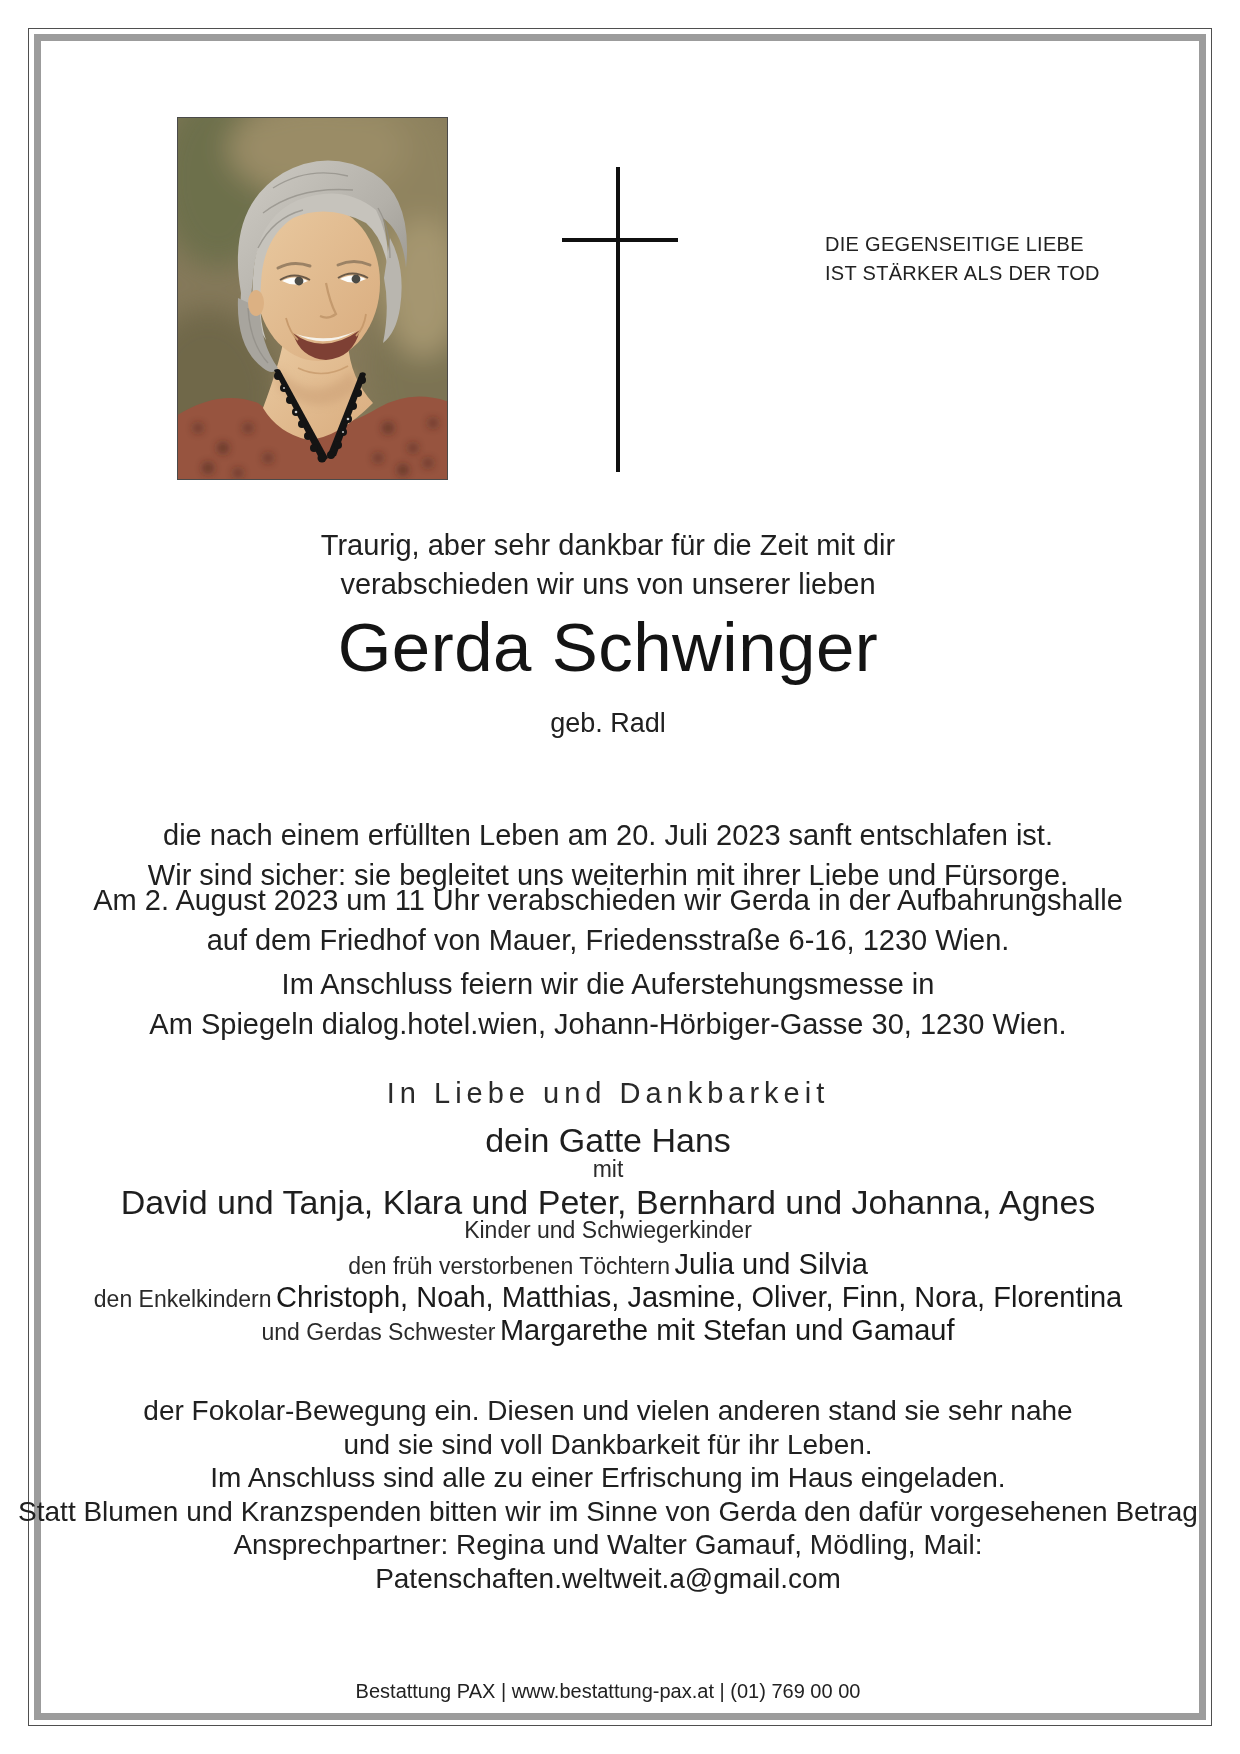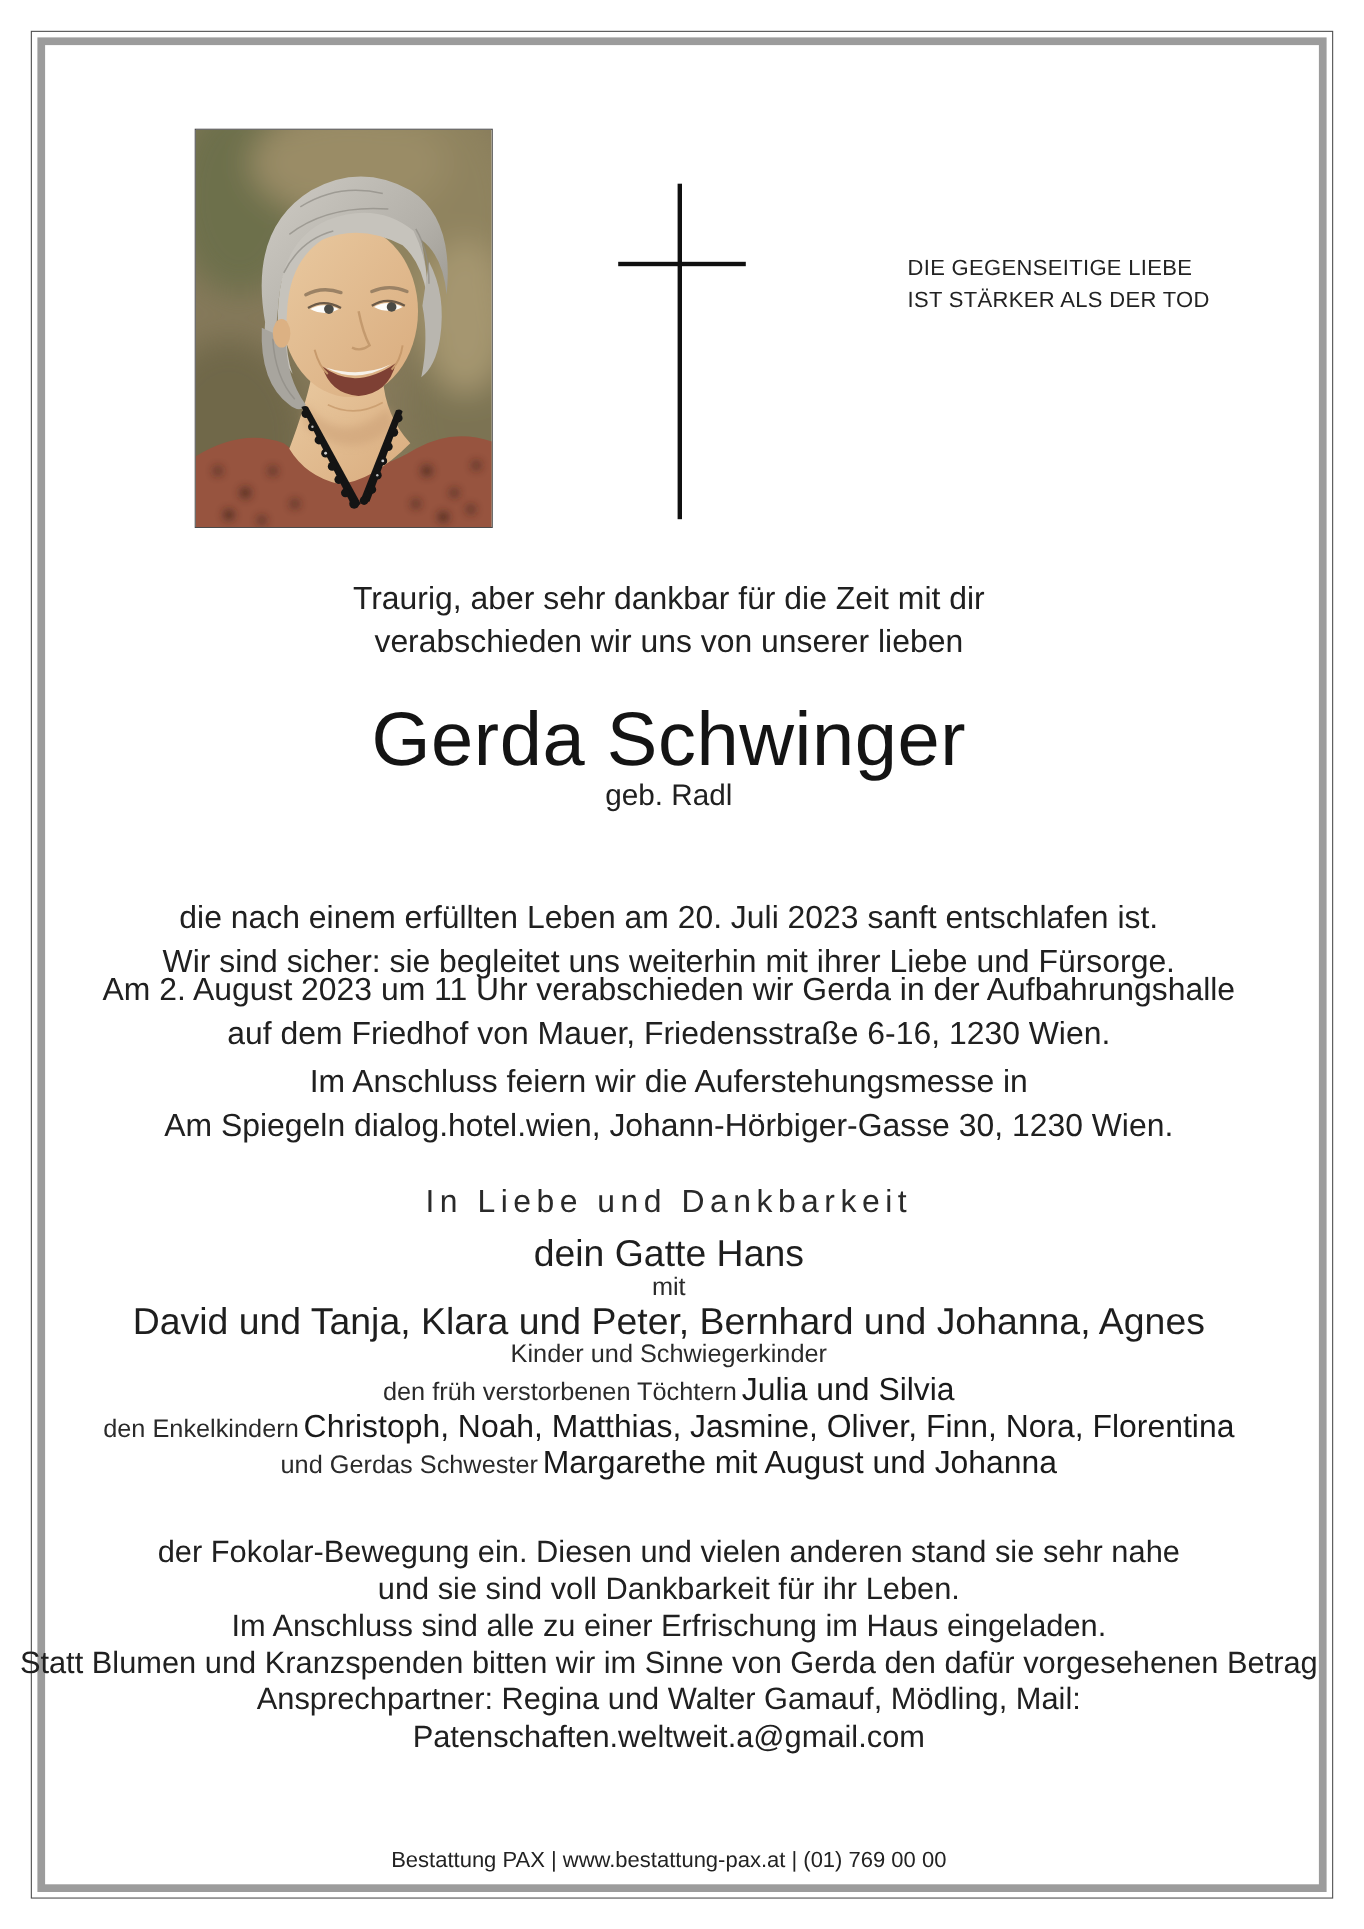--- a/index.html
+++ b/index.html
@@ -33,21 +33,21 @@
   .cross-h { left: 562px; top: 238px; width: 116px; height: 4px; background: #101010; }
 
   .motto {
     left: 825px; top: 230px; width: 330px;
     font-size: 20px; line-height: 29px; color: #222; text-align: left;
     letter-spacing: 0.3px;
   }
 
   .intro { top: 526px; font-size: 29px; line-height: 39px; color: #202020; }
 
-  .name { top: 632px; font-size: 69px; font-weight: 400; letter-spacing: 0.5px; color: #141414; }
+  .name { top: 608px; font-size: 69px; font-weight: 400; letter-spacing: 0.5px; color: #141414; }
   .birth-name { top: 708px; font-size: 27px; color: #202020; }
 
   .para { font-size: 29px; line-height: 40px; color: #202020; }
   .para1 { top: 815px; }
   .para2 { top: 880px; }
   .para3 { top: 964px; }
 
   .love-title { top: 1077px; font-size: 29px; letter-spacing: 5px; color: #2a2a2a; }
 
   .fam-line-lg { font-size: 34px; color: #1e1e1e; }
@@ -222,21 +222,21 @@
   <div class="abs centered mixed toechter">
     <span class="sm">den früh verstorbenen Töchtern</span>
     <span class="lg">Julia und Silvia</span>
   </div>
   <div class="abs centered mixed enkel">
     <span class="sm">den Enkelkindern</span>
     <span class="lg">Christoph, Noah, Matthias, Jasmine, Oliver, Finn, Nora, Florentina</span>
   </div>
   <div class="abs centered mixed schwester">
     <span class="sm">und Gerdas Schwester</span>
-    <span class="lg">Margarethe mit August und Johanna</span>
+    <span class="lg">Margarethe mit Stefan und Gamauf</span>
   </div>
 
   <div class="abs centered closing">
     <div>der Fokolar-Bewegung ein. Diesen und vielen anderen stand sie sehr nahe</div>
     <div>und sie sind voll Dankbarkeit für ihr Leben.</div>
     <div>Im Anschluss sind alle zu einer Erfrischung im Haus eingeladen.</div>
     <div>Statt Blumen und Kranzspenden bitten wir im Sinne von Gerda den dafür vorgesehenen Betrag</div>
     <div>Ansprechpartner: Regina und Walter Gamauf, Mödling, Mail: Patenschaften.weltweit.a@gmail.com</div>
   </div>
 

